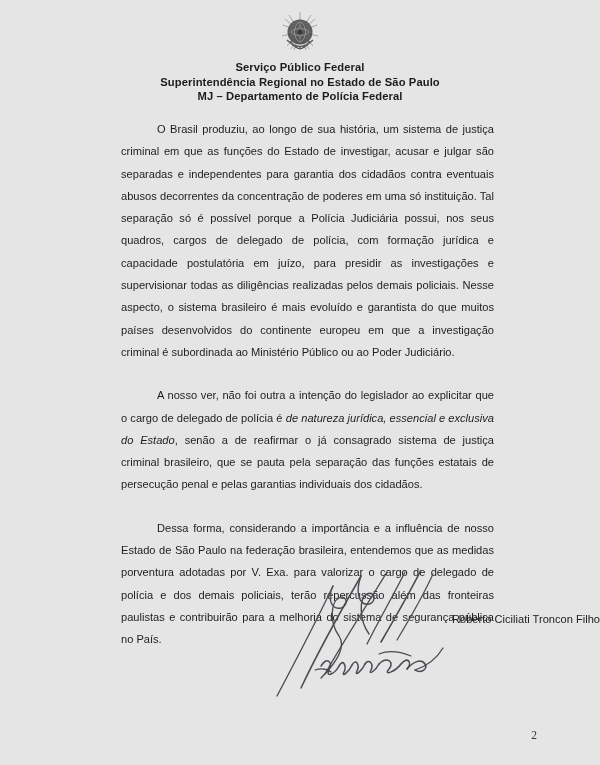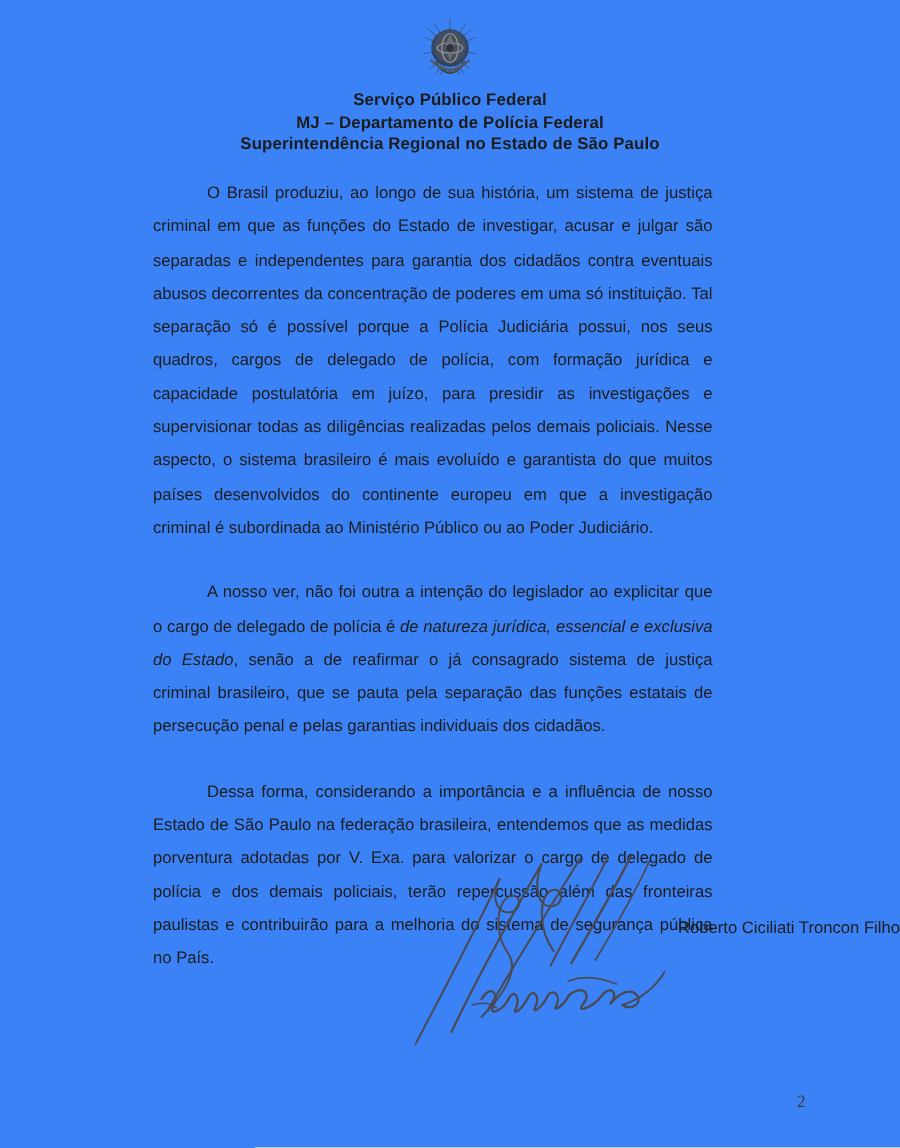--- a/index.html
+++ b/index.html
@@ -14,21 +14,21 @@
     position: relative;
     overflow: hidden;
     font-family: "Liberation Sans", sans-serif;
     color: #1a1a1a;
     -webkit-font-smoothing: antialiased;
   }
 
   .page {
     position: absolute;
     inset: 0;
-    background: #3b82f6;
+    background: #e5e5e5;
   }
 
   
   .letterhead {
     padding-top: 8px;
     text-align: center;
   }
   .emblem-wrap {
     height: 48px;
     display: flex;
@@ -50,21 +50,21 @@
     font-size: 11.2px;
     font-weight: bold;
     letter-spacing: 0.1px;
     color: #1c1c1c;
     white-space: nowrap;
   }
 
   
   .body-copy {
     position: absolute;
-    left: 102px;
+    left: 121px;
     top: 118px;
     width: 373px;
   }
   .para {
     text-align: justify;
     text-justify: inter-word;
     font-size: 11.1px;
     line-height: 22.3px;
     color: #1d1d1d;
     margin: 0 0 21px 0;
@@ -163,22 +163,22 @@
             <circle cx="53" cy="70" r="2"></circle>
           <circle cx="57" cy="65" r="2"></circle>
         </g>
 
         <path d="M14 60 Q40 86 66 60" fill="none" stroke="#555" stroke-width="3"></path>
       </svg>
     </div>
 
     <div class="org-lines">
       <div class="org-line">Serviço Público Federal</div>
+      <div class="org-line">Superintendência Regional no Estado de São Paulo</div>
       <div class="org-line">MJ – Departamento de Polícia Federal</div>
-      <div class="org-line">Superintendência Regional no Estado de São Paulo</div>
     </div>
   </div>
 
   <div class="body-copy">
 
     <p class="para">O Brasil produziu, ao longo de sua história, um sistema de justiça criminal em que as funções do Estado de investigar, acusar e julgar são separadas e independentes para garantia dos cidadãos contra eventuais abusos decorrentes da concentração de poderes em uma só instituição. Tal separação só é possível porque a Polícia Judiciária possui, nos seus quadros, cargos de delegado de polícia, com formação jurídica e capacidade postulatória em juízo, para presidir as investigações e supervisionar todas as diligências realizadas pelos demais policiais. Nesse aspecto, o sistema brasileiro é mais evoluído e garantista do que muitos países desenvolvidos do continente europeu em que a investigação criminal é subordinada ao Ministério Público ou ao Poder Judiciário.</p>
 
     <p class="para"><span>A nosso ver, não foi outra a intenção do legislador ao explicitar que o cargo de delegado de polícia é </span><em>de natureza jurídica, essencial e exclusiva do Estado</em><span>, senão a de reafirmar o já consagrado sistema de justiça criminal brasileiro, que se pauta pela separação das funções estatais de persecução penal e pelas garantias individuais dos cidadãos.</span></p>
 
     <p class="para">Dessa forma, considerando a importância e a influência de nosso Estado de São Paulo na federação brasileira, entendemos que as medidas porventura adotadas por V. Exa. para valorizar o cargo de delegado de polícia e dos demais policiais, terão repercussão além das fronteiras paulistas e contribuirão para a melhoria do sistema de segurança pública no País.</p>

